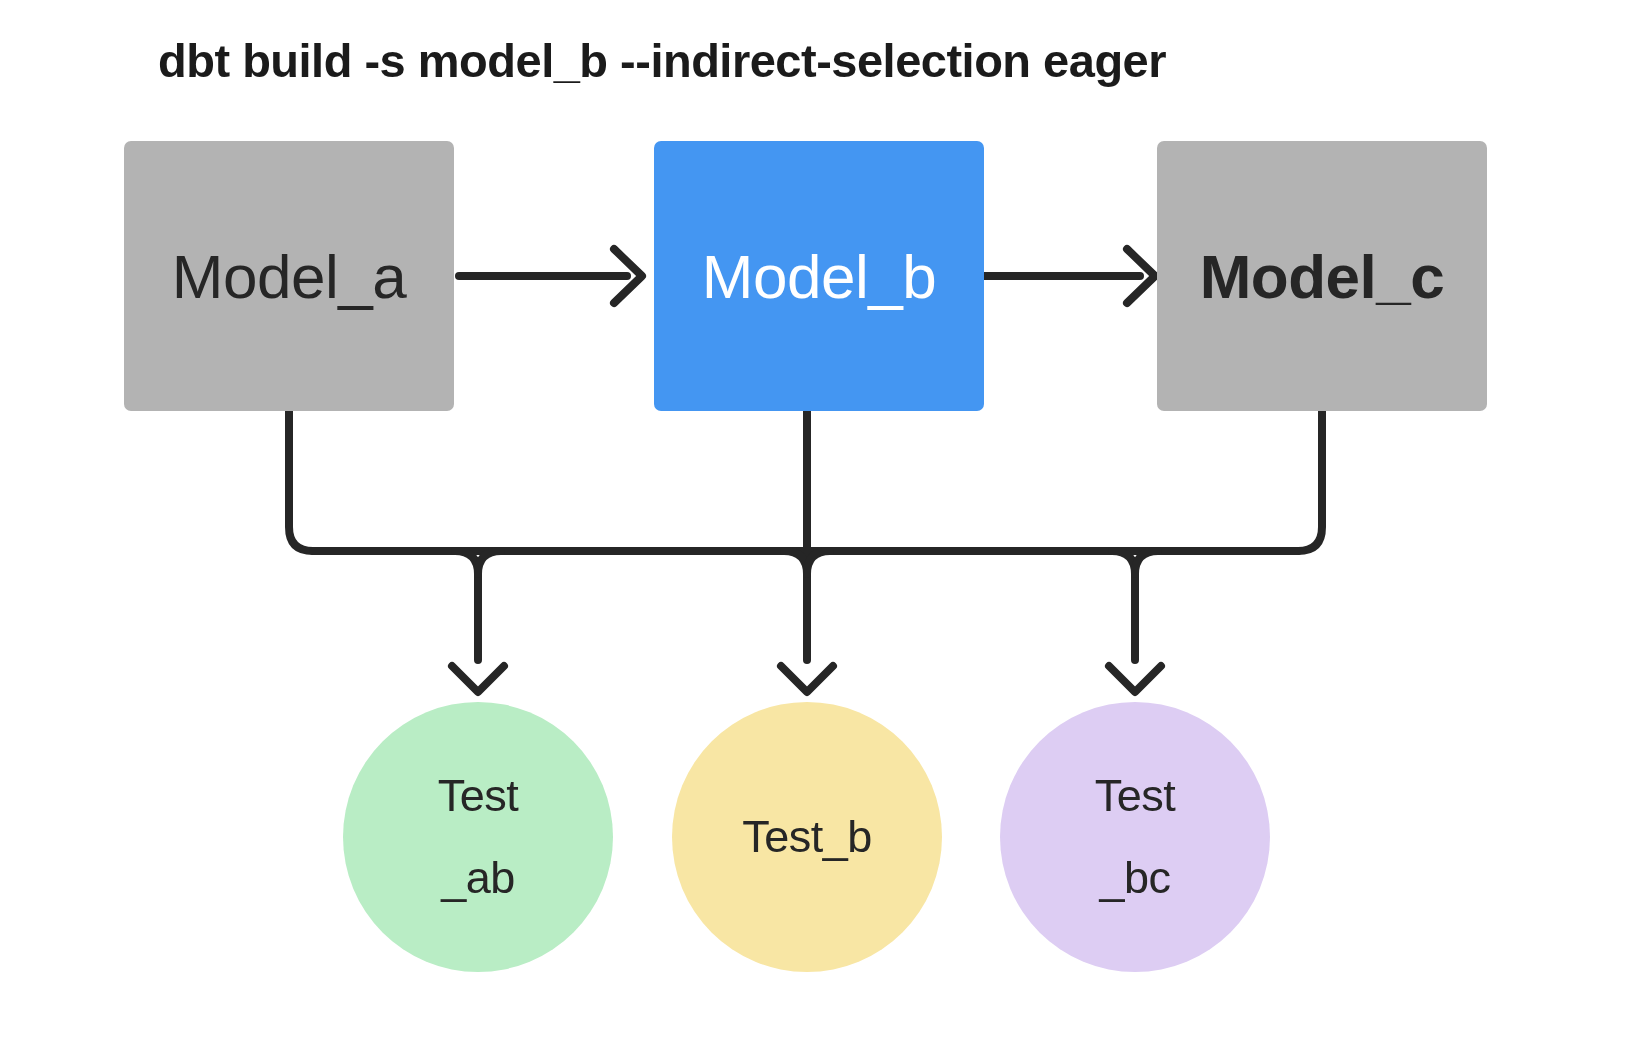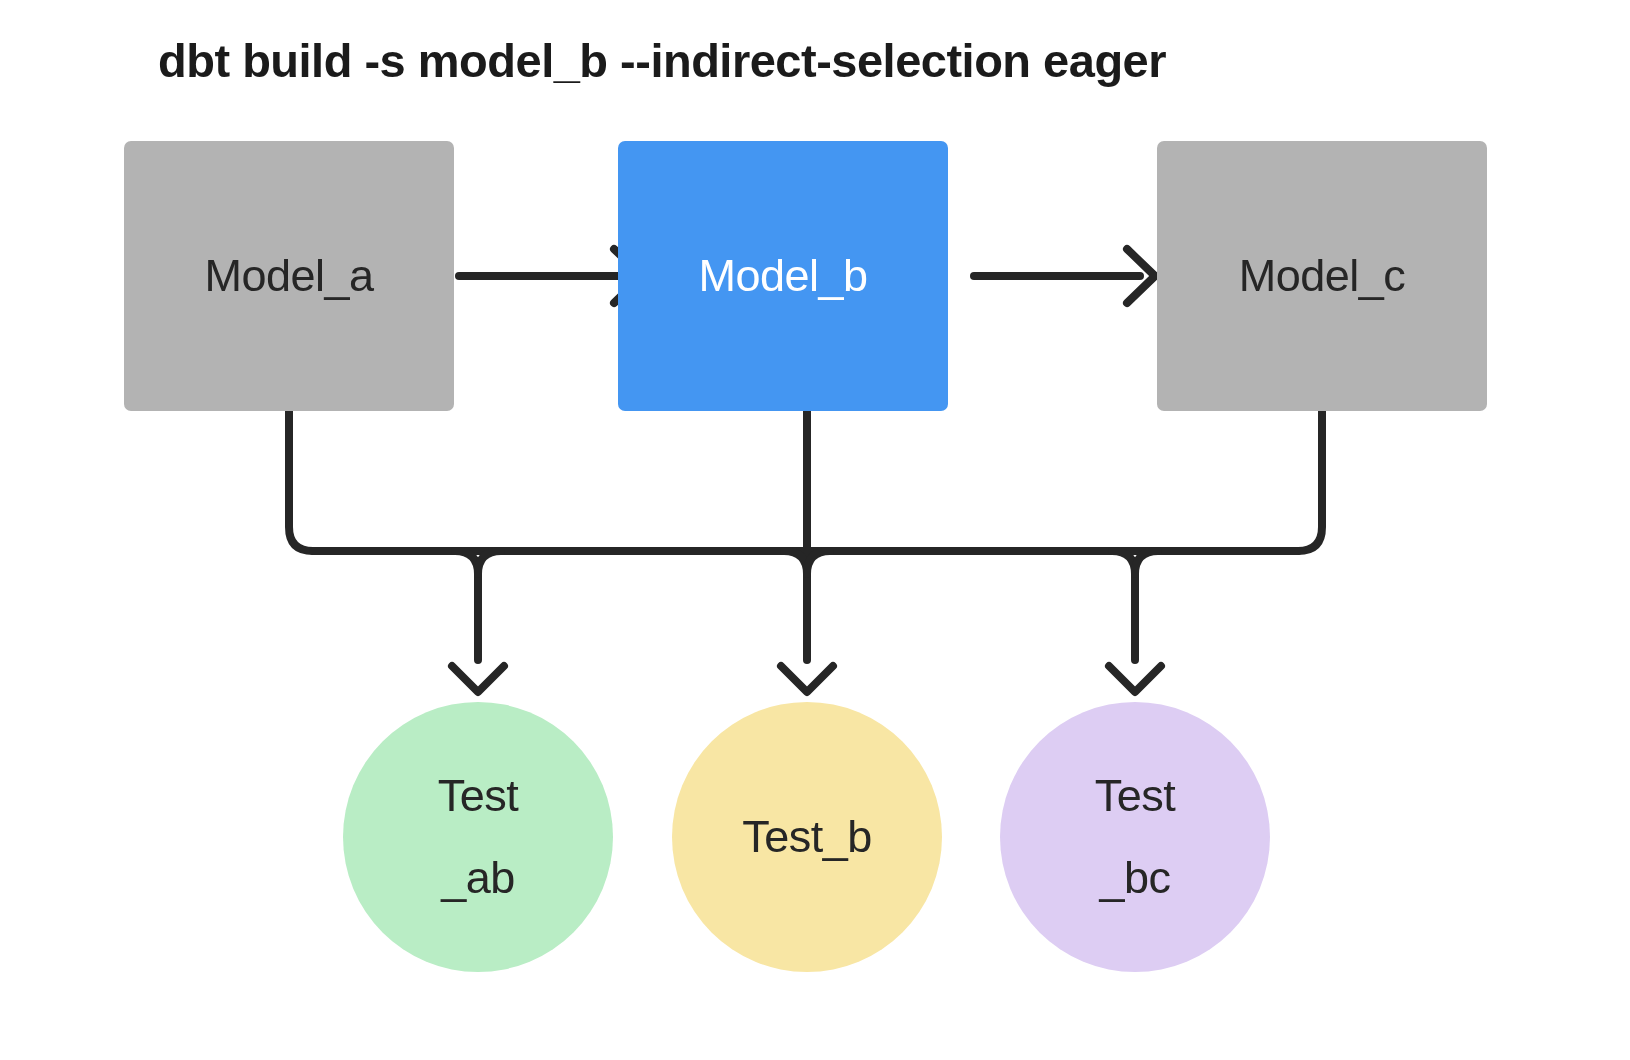--- a/index.html
+++ b/index.html
@@ -30,27 +30,27 @@
     stroke-width:8;
     stroke-linecap:round;
     stroke-linejoin:round;
   }
   .node{
     position:absolute;
     top:141px;
     width:330px;height:270px;
     border-radius:7px;
     display:flex;align-items:center;justify-content:center;
-    font-size:45px;
+    font-size:62px;
     letter-spacing:-0.5px;
     white-space:nowrap;
   }
   #model-a{left:124px;}
-  #model-b{left:618px;}
-  #model-c{left:1157px;}
+  #model-b{left:654px;}
+  #model-c{left:1157px;font-weight:bold;}
   .test{
     position:absolute;
     top:702px;
     width:270px;height:270px;
     border-radius:50%;
     display:flex;flex-direction:column;align-items:center;justify-content:center;
     text-align:center;
     font-size:45px;
     letter-spacing:-0.5px;
     color:#262626;

